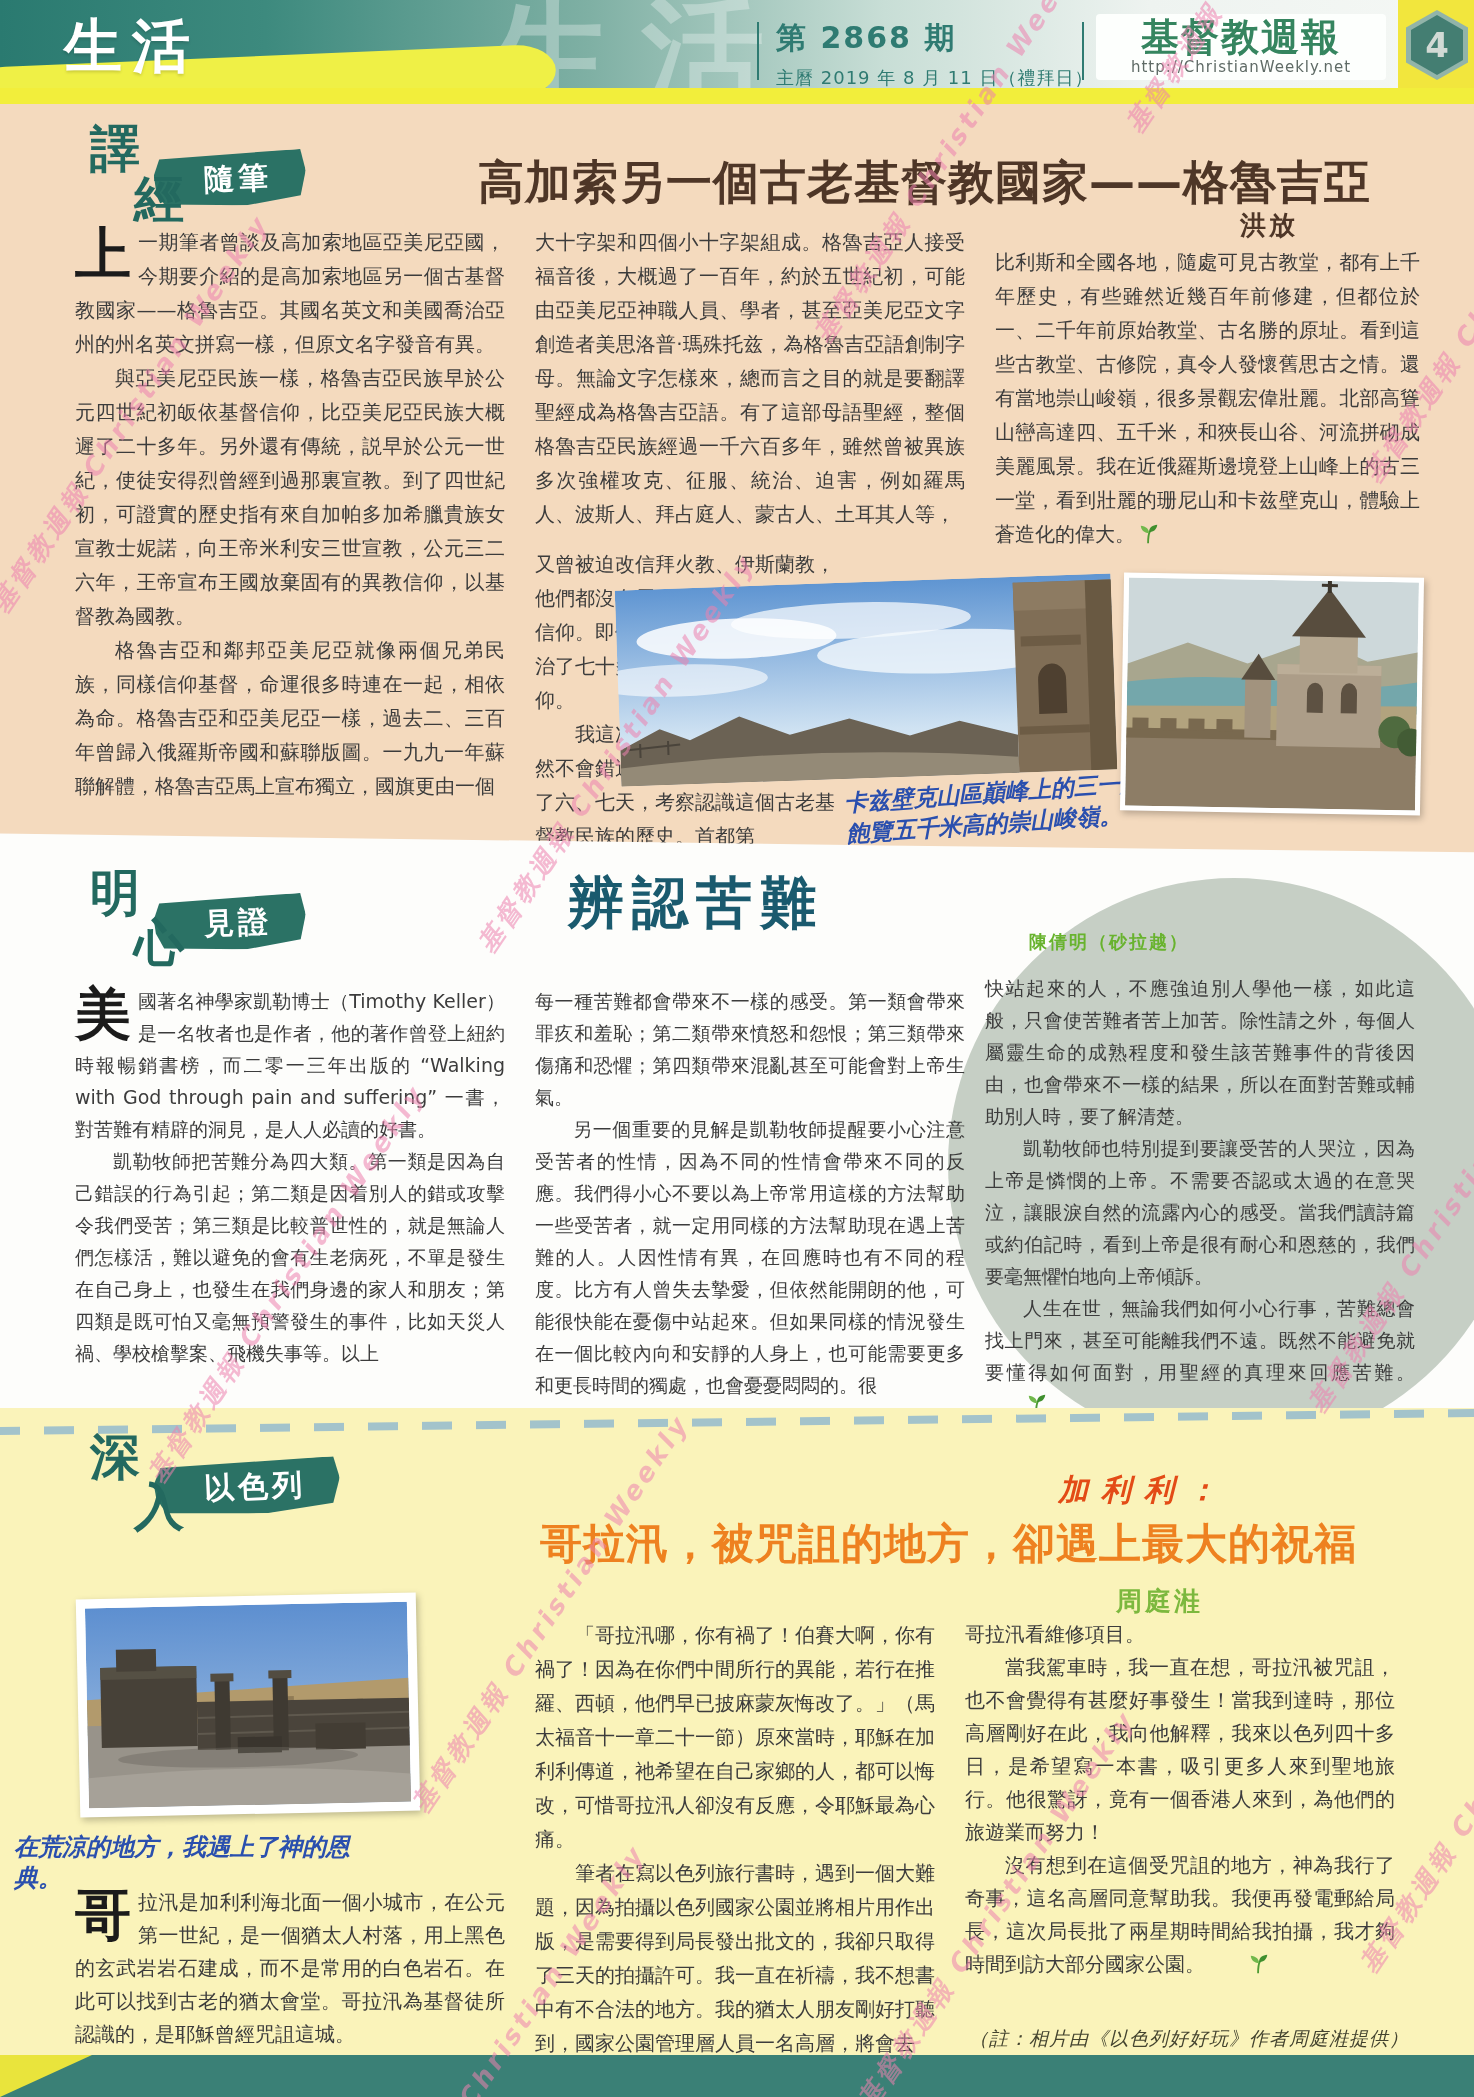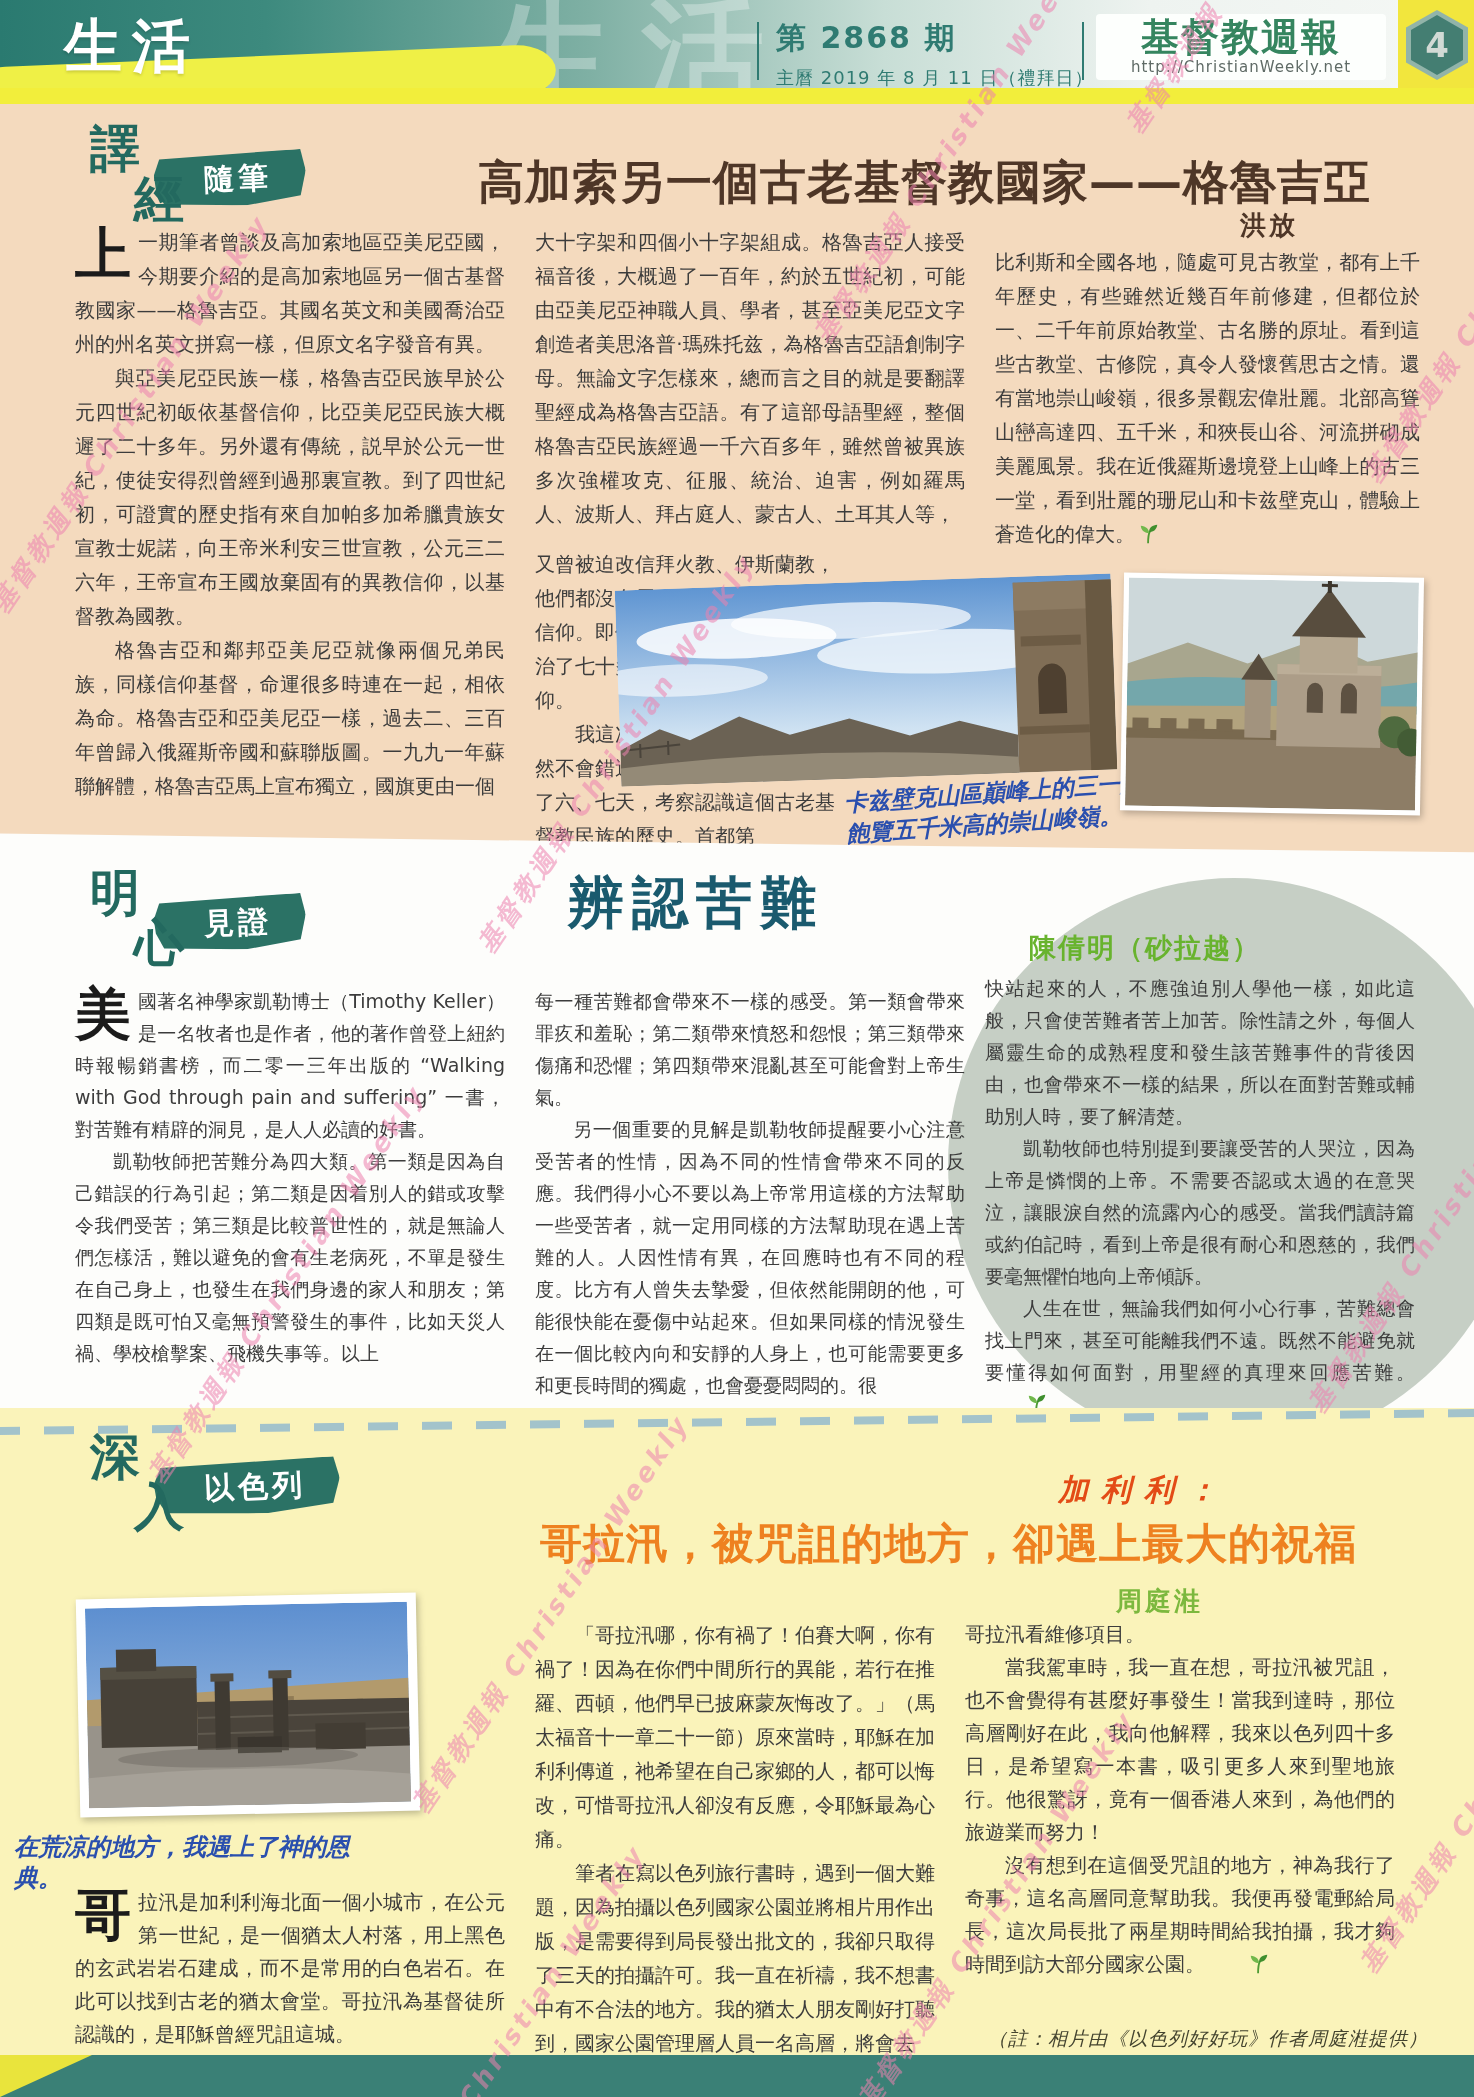--- a/index.html
+++ b/index.html
@@ -56,33 +56,33 @@
   .a1-title{position:absolute;left:470px;top:40px;width:960px;font-size:46px;font-weight:700;
     color:#4e3627;letter-spacing:1px;white-space:nowrap;}
   .a1-author{position:absolute;left:1240px;top:104px;font-size:26px;font-weight:700;color:#4e3627;letter-spacing:3px;text-align:right;}
   .photo{position:absolute;}
   .frame{background:#fff;box-shadow:2px 3px 7px rgba(0,0,0,.25);}
   .cap{font-size:23px;line-height:31px;font-weight:700;font-style:italic;color:#2a4fae;}
 
   
   .sage-circle{position:absolute;left:948px;top:878px;width:572px;height:572px;border-radius:50%;background:#c6cfc5;}
   .a2-title{position:absolute;left:568px;top:866px;font-size:56px;font-weight:700;color:#1a5a6e;letter-spacing:8px;}
-  .a2-author{position:absolute;left:985px;top:930px;font-size:27px;font-weight:700;color:#68b32e;letter-spacing:2px;padding-left:44px;}
+  .a2-author{position:absolute;left:985px;top:930px;font-size:18px;font-weight:700;color:#68b32e;letter-spacing:2px;padding-left:44px;}
 
   
   .sec3{position:absolute;left:0;top:1408px;width:1474px;height:648px;background:#faf3ba;}
   .dashes{position:absolute;left:-10px;top:10px;width:1500px;height:8px;transform:rotate(-0.7deg);
     background:repeating-linear-gradient(90deg,#a3c3cb 0 30px,rgba(0,0,0,0) 30px 54px);}
   .kicker{position:absolute;left:1058px;top:62px;font-size:30px;font-weight:700;font-style:italic;
     color:#e34b16;letter-spacing:13px;}
   .a3-title{position:absolute;left:540px;top:108px;width:840px;font-size:42px;font-weight:700;
     color:#ee8120;letter-spacing:1px;white-space:nowrap;}
   .a3-author{position:absolute;left:1116px;top:176px;font-size:26px;font-weight:700;color:#7cb83e;letter-spacing:3px;}
   .note{position:absolute;left:950px;top:618px;width:478px;font-size:19px;font-style:italic;
-    font-family:"DejaVu Serif","Liberation Serif",serif;color:#44442f;text-align:right;letter-spacing:1px;}
+    font-family:"DejaVu Serif","Liberation Serif",serif;color:#44442f;text-align:center;letter-spacing:1px;}
 
   
   .footer{position:absolute;left:0;top:2055px;width:1474px;height:42px;background:#3a8076;}
   .foot-tri{position:absolute;left:0;top:2055px;width:0;height:0;
     border-bottom:42px solid rgba(0,0,0,0);border-left:92px solid #e9e43c;}
 
   
   .wm{position:absolute;white-space:nowrap;font-style:italic;font-weight:600;font-size:26px;
     letter-spacing:4px;color:rgba(236,130,174,.55);transform:rotate(-56deg);
     transform-origin:left top;z-index:40;pointer-events:none;}

